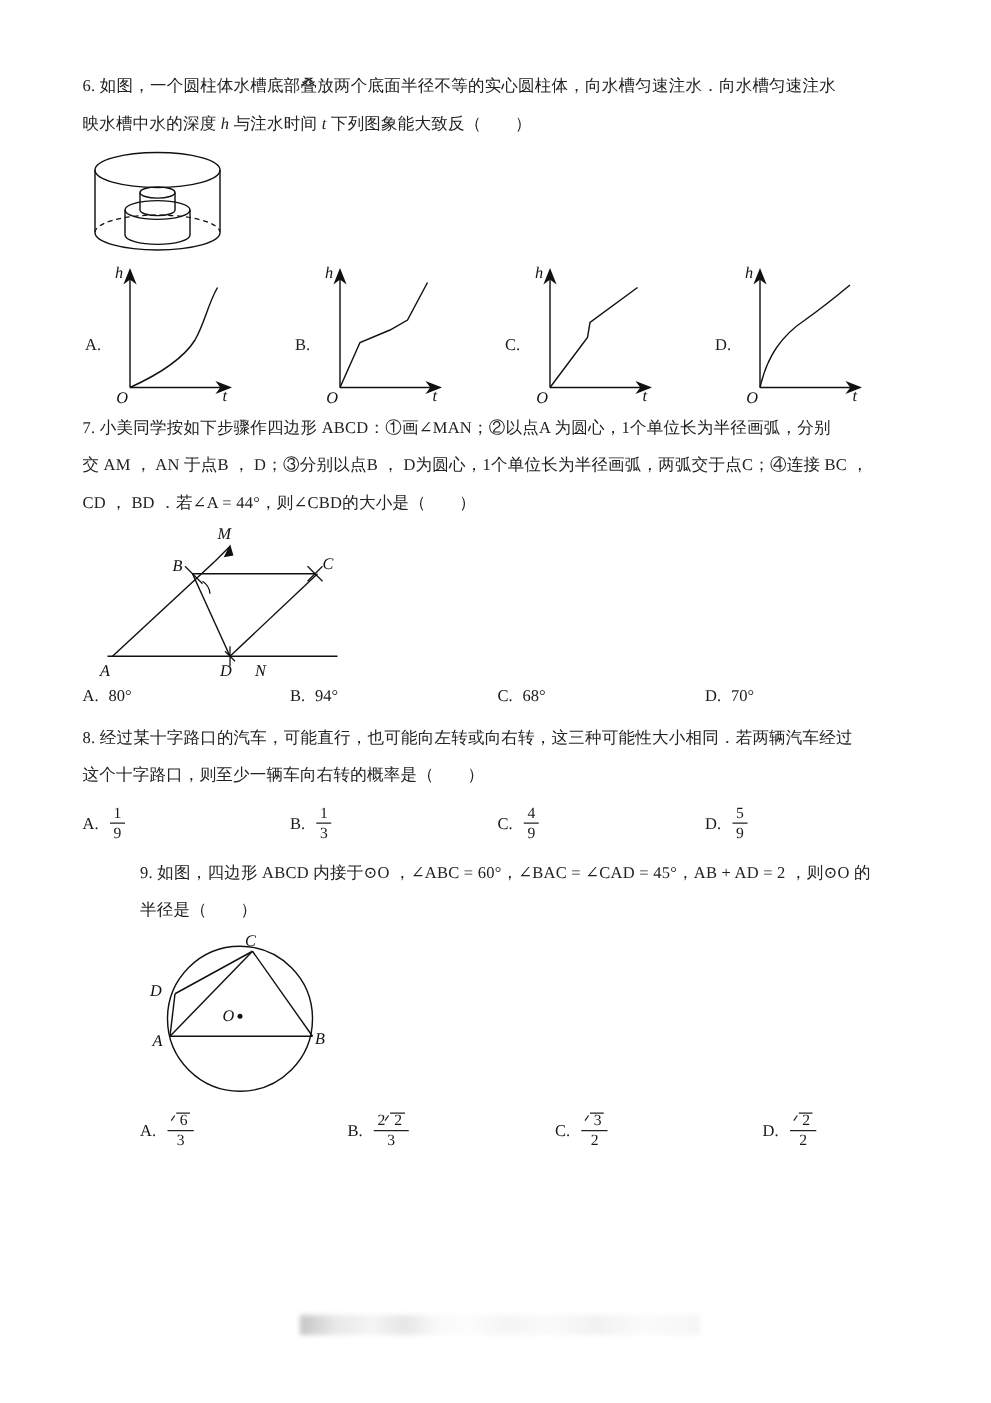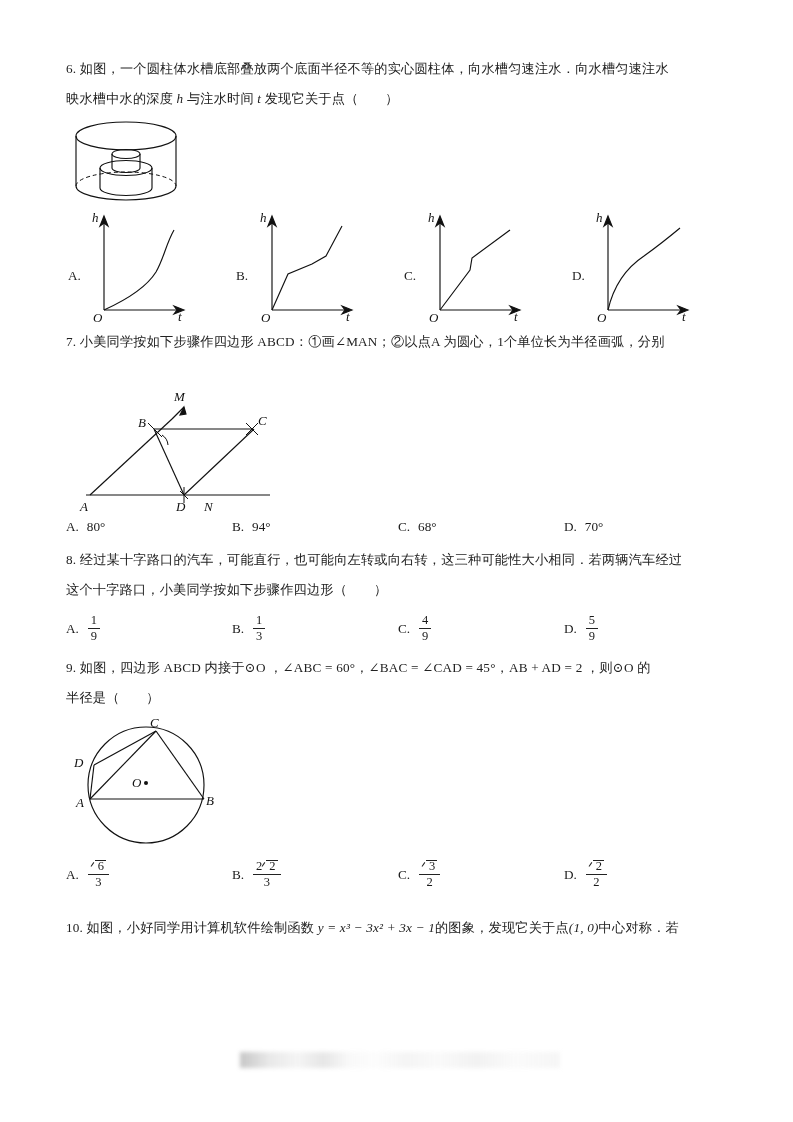--- a/index.html
+++ b/index.html
@@ -139,21 +139,21 @@
 </head>
 <body>
 
 <div class="page">
   <div class="content">
 
     <div class="q">
       <div class="q-text">
         <span>6.</span>
         <span>如图，一个圆柱体水槽底部叠放两个底面半径不等的实心圆柱体，向水槽匀速注水．向水槽匀速注水</span><br>
-        <span>映水槽中水的深度 </span><span class="it">h</span><span> 与注水时间 </span><span class="it">t</span><span> 发现它关于点（　　）</span>
+        <span>映水槽中水的深度 </span><span class="it">h</span><span> 与注水时间 </span><span class="it">t</span><span> 下列图象能大致反（　　）</span>
       </div>
 
       <div class="figwrap" style="height:215px;">
 
         <svg width="140" height="100" style="position:absolute;left:-2px;top:4px;">
           <ellipse class="stroke" cx="62" cy="18" rx="50" ry="14"></ellipse>
           <path class="stroke" d="M12,18 L12,68"></path>
           <path class="stroke" d="M112,18 L112,68"></path>
           <path class="stroke" d="M12,68 A50,14 0 0 0 112,68"></path>
           <path class="stroke-thin" style="stroke-dasharray:4 3;" d="M12,68 A50,14 0 0 1 112,68"></path>
@@ -216,21 +216,22 @@
           <text class="lbl-txt" x="27" y="114">O</text>
           <path class="stroke" d="M38,102 C44,76 56,60 74,48 C88,38 98,30 110,20"></path>
         </svg>
       </div>
     </div>
 
     <div class="q" style="margin-top:-2px;">
       <div class="q-text">
         <span>7.</span>
         <span>小美同学按如下步骤作四边形 ABCD：①画∠MAN；②以点A 为圆心，1个单位长为半径画弧，分别</span><br>
-        <br>
+        <span>交 AM ， AN 于点B ， D；③分别以点B ， D为圆心，1个单位长为半径画弧，两弧交于点C；④连接 BC ，</span><br>
+        <span>CD ， BD ．若∠A = 44°，则∠CBD的大小是（　　）</span>
       </div>
 
       <div class="figwrap" style="height:126px;">
         <svg width="230" height="126" style="position:absolute;left:6px;top:0px;">
 
           <path class="stroke" d="M18,108 L100,32"></path>
           <path class="stroke" d="M100,32 L112,20"></path>
           <path class="stroke" d="M112,20 L108,28 L114,27 Z" style="fill:#111;"></path>
 
           <path class="stroke" d="M14,108 L198,108"></path>
@@ -275,21 +276,21 @@
           <span class="lbl">D.</span>
           <span>70°</span>
         </div>
       </div>
     </div>
 
     <div class="q" style="margin-top:4px;">
       <div class="q-text">
         <span>8.</span>
         <span>经过某十字路口的汽车，可能直行，也可能向左转或向右转，这三种可能性大小相同．若两辆汽车经过</span><br>
-        <span>这个十字路口，小美同学按如下步骤作四边形（　　）</span>
+        <span>这个十字路口，则至少一辆车向右转的概率是（　　）</span>
       </div>
 
       <div class="opts tall" style="margin-top:2px;">
         <div class="opt">
           <span class="lbl">A.</span>
           <span class="frac">
             <span class="num">1</span>
             <span class="den">9</span>
           </span>
         </div>
@@ -310,21 +311,21 @@
         <div class="opt">
           <span class="lbl">D.</span>
           <span class="frac">
             <span class="num">5</span>
             <span class="den">9</span>
           </span>
         </div>
       </div>
     </div>
 
-    <div class="q" style="margin-top:2px;">
+    <div class="q" style="margin-top:2px;margin-left:46px;">
       <div class="q-text">
         <span>9.</span>
         <span>如图，四边形 ABCD 内接于⊙O ，∠ABC = 60°，∠BAC = ∠CAD = 45°，AB + AD = 2 ，则⊙O 的</span><br>
         <span>半径是（　　）</span>
       </div>
 
       <div class="figwrap" style="height:140px;">
         <svg width="175" height="140" style="position:absolute;left:2px;top:2px;">
           <circle class="stroke" cx="78" cy="70" r="58"></circle>
 
@@ -373,23 +374,17 @@
         <div class="opt">
           <span class="lbl">D.</span>
           <span class="frac">
             <span class="num"><span class="rad"><span>2</span></span></span>
             <span class="den">2</span>
           </span>
         </div>
       </div>
     </div>
 
-    <div class="q" style="margin-top:16px;">
-      <div class="q-text">
-        <span>10.</span>
-        <span>如图，小好同学用计算机软件绘制函数 </span><span class="it">y = x³ − 3x² + 3x − 1</span><span>的图象，发现它关于点</span><span class="it">(1, 0)</span><span>中心对称．若</span>
-      </div>
-    </div>
 
   </div>
 
   <div class="watermark"></div>
 </div>
 
 </body></html>

